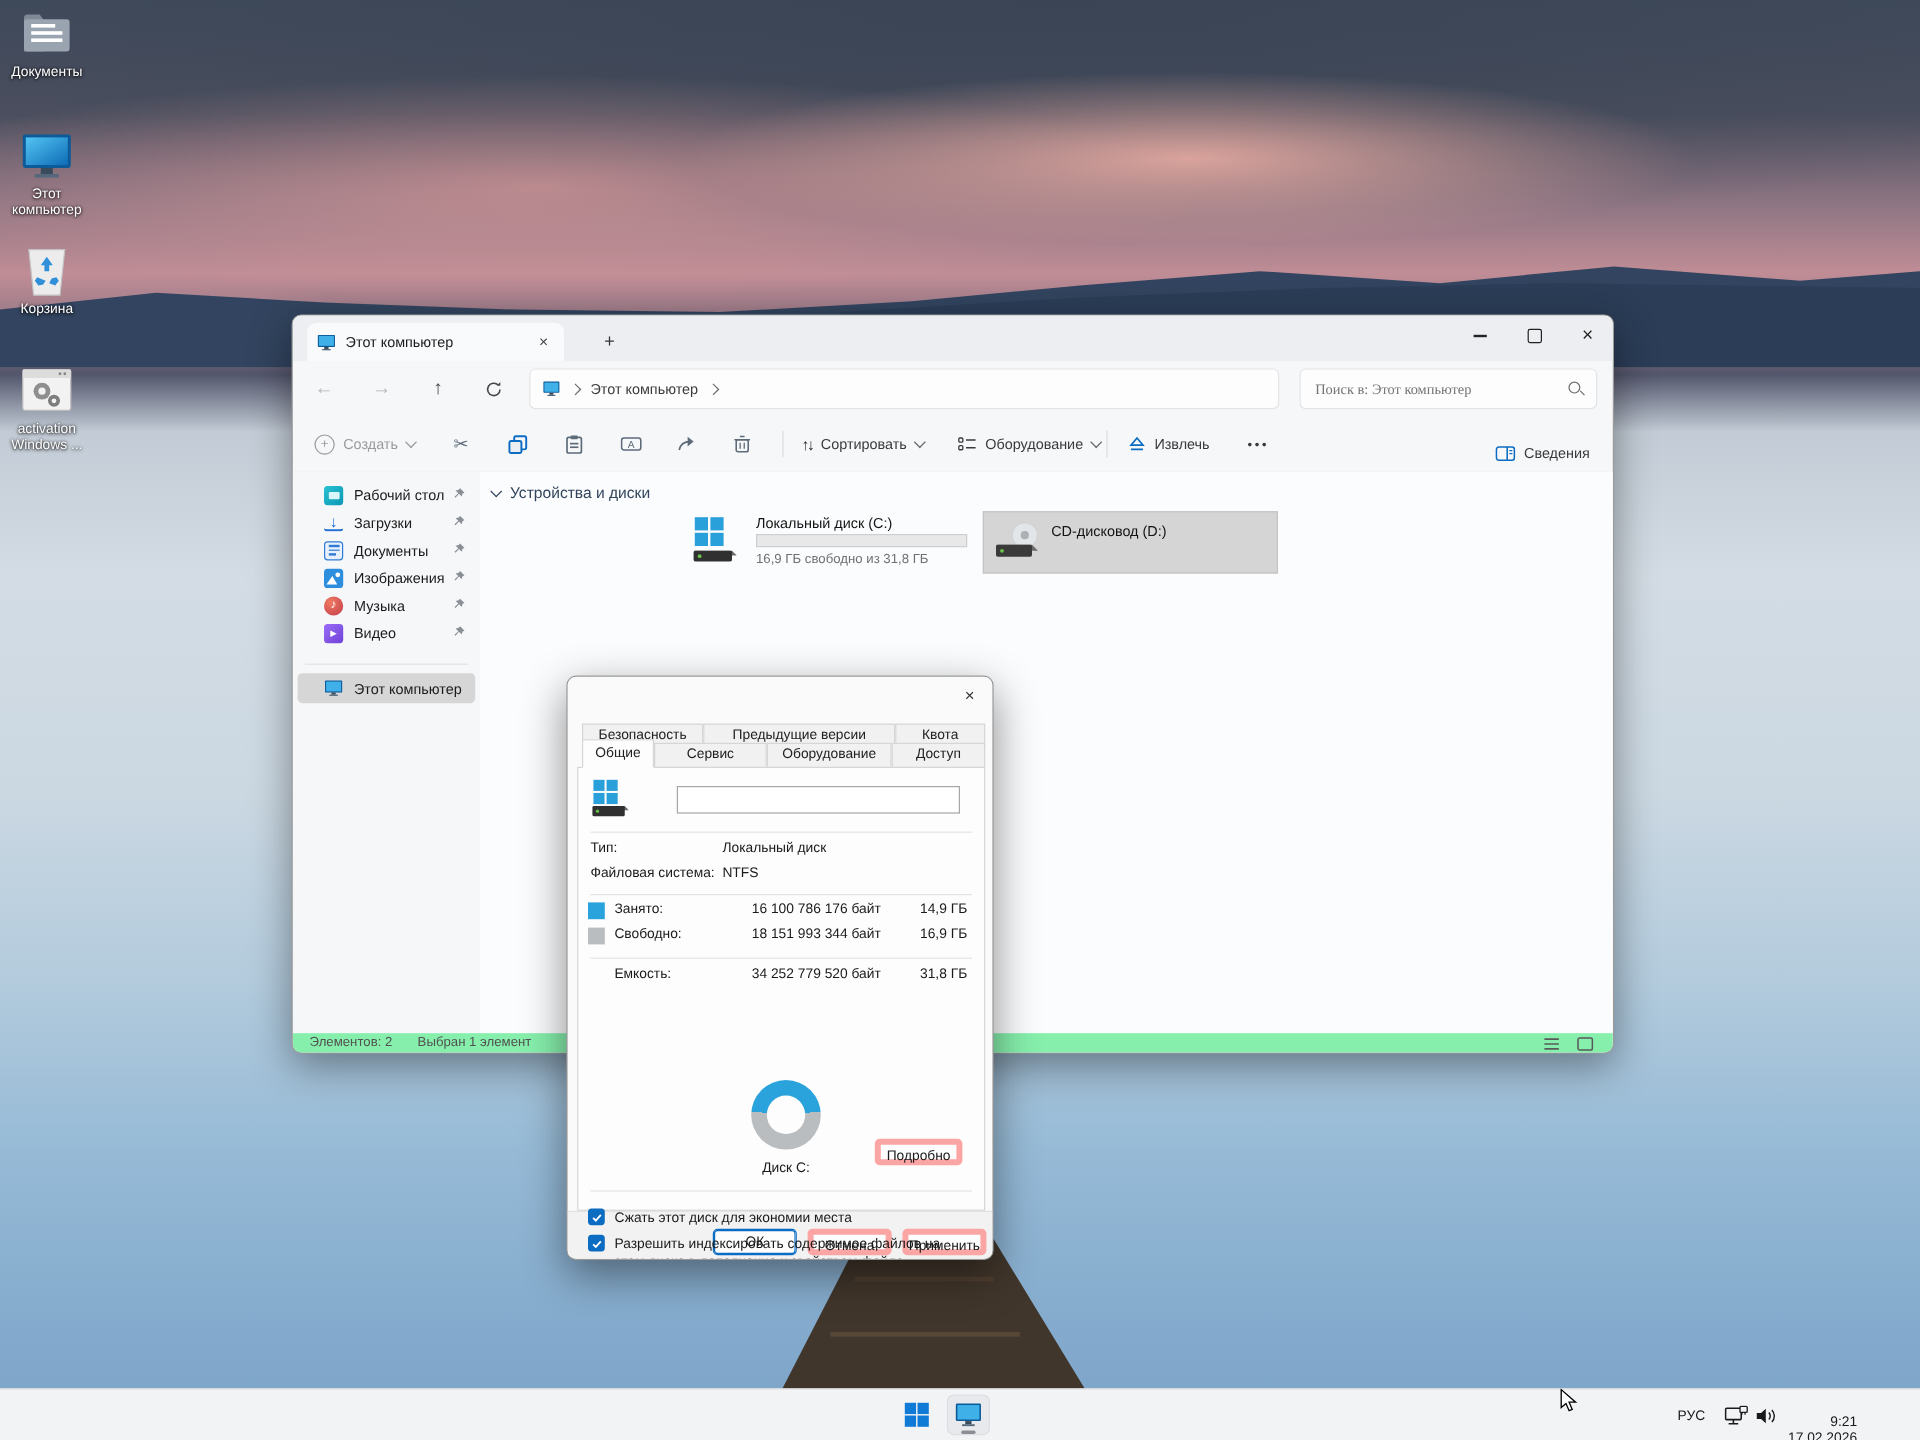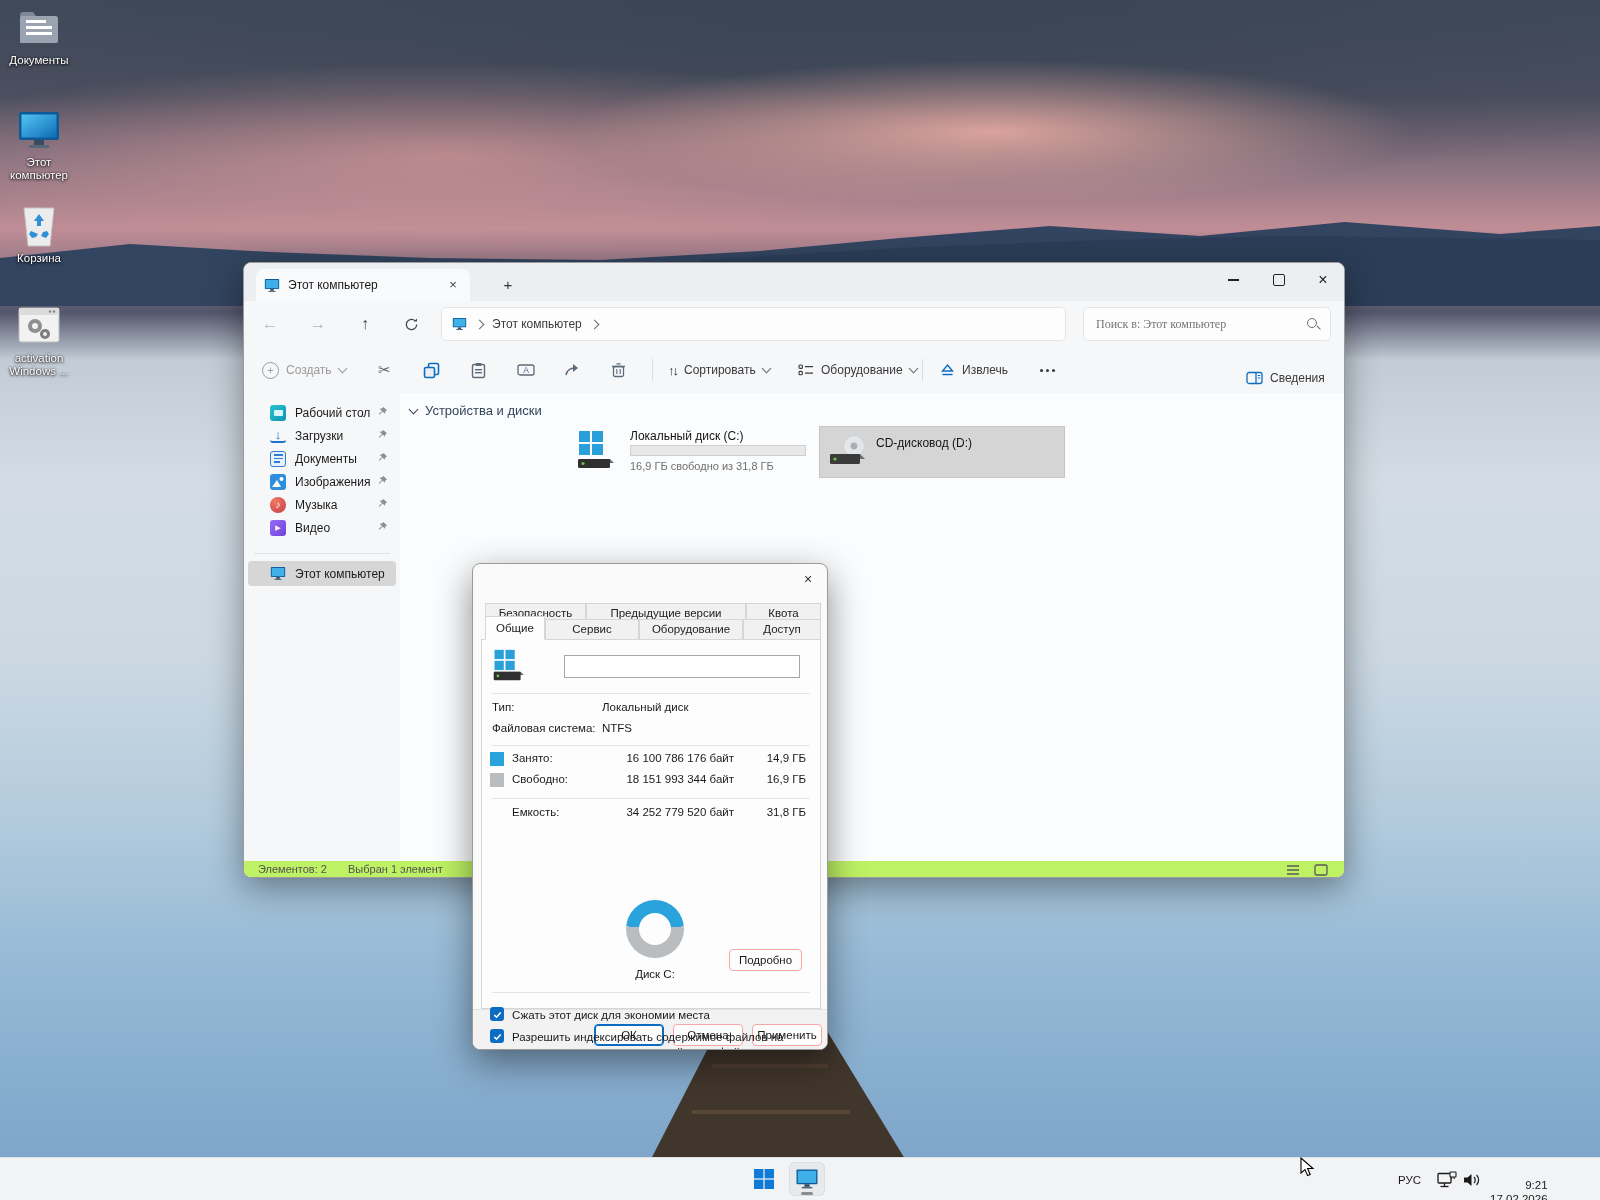--- a/index.html
+++ b/index.html
@@ -55,21 +55,21 @@
   .sdiv{position:absolute;left:10px;width:136px;height:1px;background:#e2e3e5;}
   .si{width:16px;height:16px;display:flex;align-items:center;justify-content:center;border-radius:3px;flex:none;}
 
   .content{position:absolute;left:156px;top:130px;width:946px;height:468px;background:#fbfcfd;}
   .sechdr{position:absolute;left:10px;top:10px;display:flex;align-items:center;gap:8px;font-size:13px;color:#32455c;}
   .drive{position:absolute;height:52px;}
   .drive .nm{position:absolute;left:54px;top:2px;font-size:12px;color:#141414;}
   .pbar{position:absolute;left:54px;top:18px;width:176px;height:11px;background:#e8e8e8;border:1px solid #cfcfcf;box-sizing:border-box;}
   .pfill{height:100%;background:#26a0da;}
   .freetxt{position:absolute;left:54px;top:33px;font-size:11px;color:#707070;}
-  .statusbar{position:absolute;left:0;top:598px;width:100%;height:18px;font-size:11px;color:#525252;background:#bef264;}
+  .statusbar{position:absolute;left:0;top:598px;width:100%;height:18px;font-size:11px;color:#525252;background:#86efac;}
 
   
   .dlg{position:absolute;left:472px;top:563px;width:356px;height:487px;background:#fafafa;border:1px solid #9a9a9a;
        border-radius:8px;box-shadow:0 12px 36px rgba(0,0,0,.45);box-sizing:border-box;font-size:11.5px;color:#1a1a1a;overflow:hidden;}
   .dtitle{position:absolute;left:0;top:0;width:100%;height:30px;display:flex;align-items:center;padding-left:9px;gap:8px;box-sizing:border-box;font-size:12px;}
   .dclose{position:absolute;right:4px;top:4px;width:30px;height:22px;text-align:center;line-height:22px;font-size:14px;color:#333;border-radius:4px;}
   .ttab{position:absolute;height:20px;background:#f1f1f1;border:1px solid #d6d6d6;box-sizing:border-box;
         text-align:center;line-height:18px;font-size:11.5px;color:#222;}
   .ttab.front{height:21px;}
   .ttab.active{background:#fdfdfe;border-bottom:1px solid #fdfdfe;height:24px;z-index:3;font-size:11.5px;}
@@ -78,21 +78,21 @@
   .frow{position:absolute;left:10px;width:318px;height:16px;}
   .frow .lab{position:absolute;left:0;top:0;}
   .frow .lab2{position:absolute;left:110px;top:0;}
   .sw{position:absolute;left:8px;width:14px;height:14px;}
   .urow{position:absolute;left:0;width:340px;height:16px;}
   .urow .lab{position:absolute;left:30px;top:0;}
   .urow .byt{position:absolute;right:88px;top:0;}
   .urow .gb{position:absolute;right:16px;top:0;}
   .donut{position:absolute;left:144px;top:260px;width:58px;height:58px;border-radius:50%;}
   .donut::after{content:"";position:absolute;inset:13px;border-radius:50%;background:#fdfdfe;}
-  .dbtn{position:absolute;height:22px;background:#fdfdfd;border:1px solid #fca5a5;border-radius:4px;
+  .dbtn{position:absolute;height:22px;background:#fdfdfd;border:5px solid #fca5a5;border-radius:4px;
         text-align:center;line-height:20px;font-size:11.5px;color:#1a1a1a;box-sizing:border-box;}
   .cb{position:absolute;left:8px;width:14px;height:14px;background:#0b6cc1;border-radius:3px;display:flex;align-items:center;justify-content:center;}
   .cblbl{position:absolute;left:30px;width:296px;line-height:15px;}
   .dfoot{position:absolute;left:0;top:445px;width:100%;height:42px;background:#f2f2f2;border-top:1px solid #e2e2e2;}
 
   
   .taskbar{position:absolute;left:0;top:1157px;width:1600px;height:43px;background:#f2f3f5;border-top:1px solid #dfe0e2;}
   .tb-btn{position:absolute;top:4px;width:36px;height:34px;border-radius:6px;display:flex;align-items:center;justify-content:center;}
   .tb-btn.running{background:#e7e9ec;box-shadow:inset 0 0 0 1px #dcdee1;}
   .runline{position:absolute;left:12px;bottom:1px;width:12px;height:3px;border-radius:2px;background:#8a8d91;}

